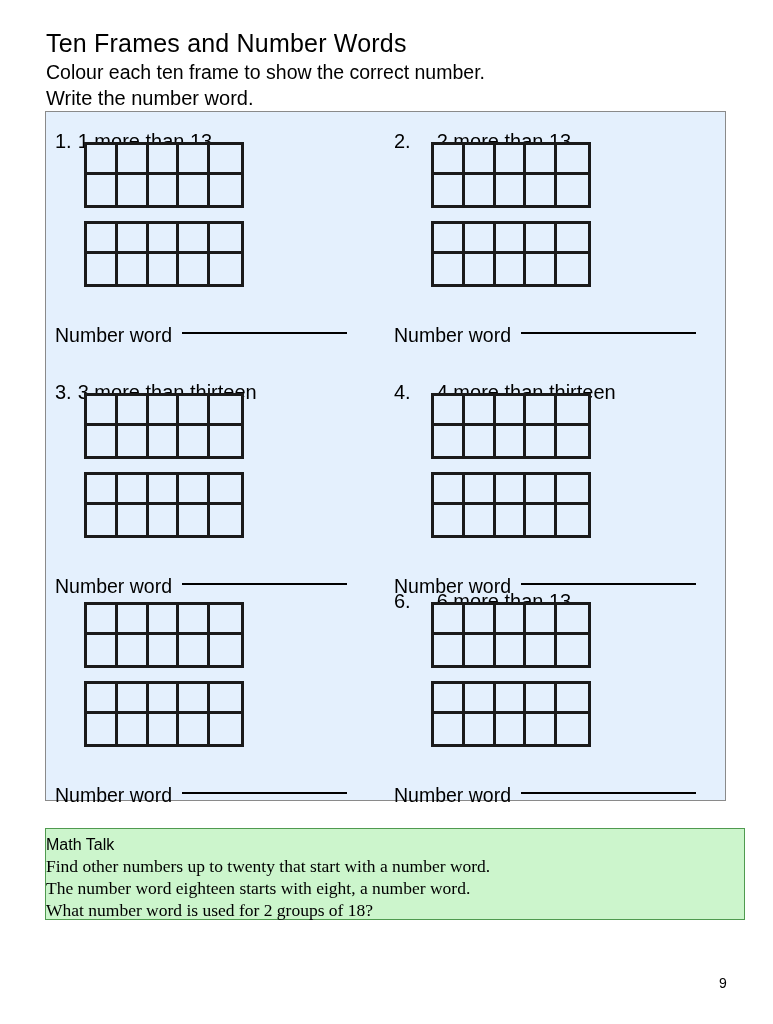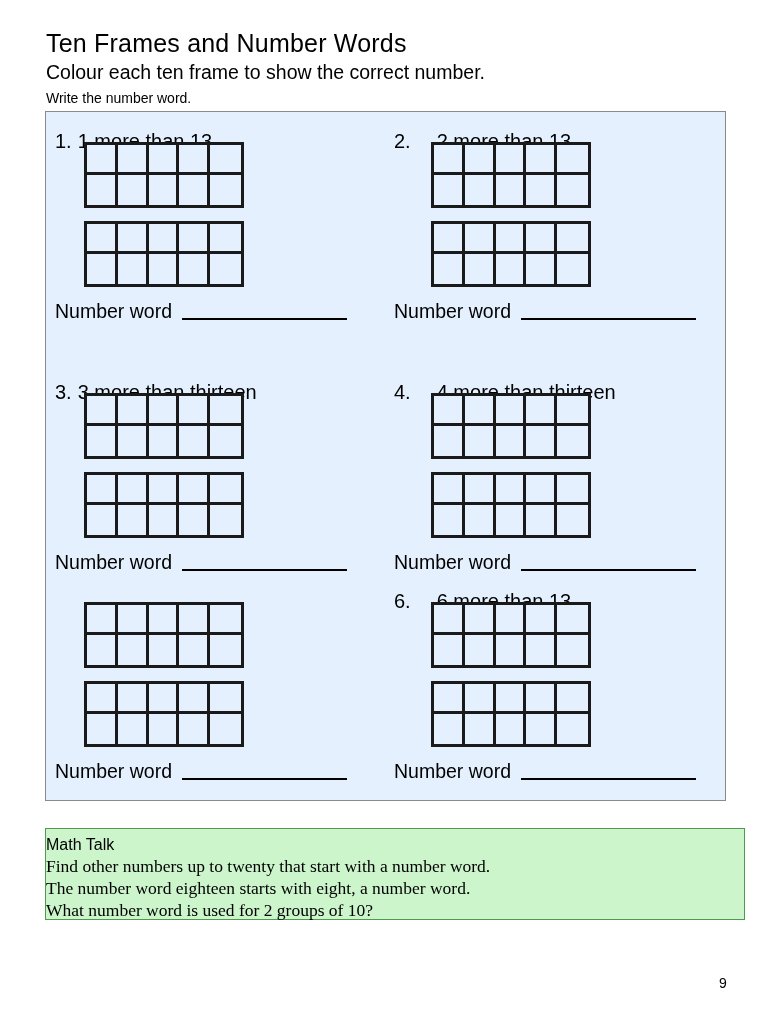--- a/index.html
+++ b/index.html
@@ -20,21 +20,21 @@
     font-size: 25px; line-height: 30px;
     letter-spacing: 0.2px;
     white-space: nowrap;
   }
   .instr1 {
     position: absolute; left: 46px; top: 60px;
     font-size: 19.5px; line-height: 24px; white-space: nowrap;
   }
   .instr2 {
     position: absolute; left: 46px; top: 86px;
-    font-size: 14px; line-height: 24px; white-space: nowrap;
+    font-size: 20px; line-height: 24px; white-space: nowrap;
   }
 
   
   .panel {
     position: absolute;
     left: 45px; top: 111px;
     width: 681px; height: 690px;
     background: #e4f0fd;
     border: 1px solid #8a8a8a;
   }
@@ -84,25 +84,25 @@
     border-bottom: 3px solid #1a1a1a;
     height: 30px;
   }
   .tenframe .cell:nth-child(5n) { border-right: none; }
   .tenframe .cell:nth-child(n+6) { border-bottom: none; }
   .tenframe.second { margin-top: 13px; }
 
   
   .numword {
     position: absolute;
-    top: 188px;
+    top: 212px;
     font-size: 19.5px; line-height: 23px;
     white-space: nowrap;
     display: flex;
-    align-items: flex-end;
+    align-items: center;
   }
   .col-l .numword { left: 9px; }
   .col-r .numword { left: 8px; }
 
   .numword .nw-label { }
   .numword .nw-rule {
     display: inline-block;
     height: 0;
     border-bottom: 2.5px solid #000;
     margin-left: 10px;
@@ -359,18 +359,18 @@
         <span class="nw-rule"></span>
       </div>
     </div>
 
   </div>
 
   <div class="mathtalk">
     <div class="mt-title">Math Talk</div>
     <div class="mt-line">Find other numbers up to twenty that start with a number word.</div>
     <div class="mt-line">The number word eighteen starts with eight, a number word.</div>
-    <div class="mt-line">What number word is used for 2 groups of 10?</div>
+    <div class="mt-line">What number word is used for 2 groups of 18?</div>
   </div>
 
   <div class="pageno">9</div>
 
 </div>
 
 </body></html>

